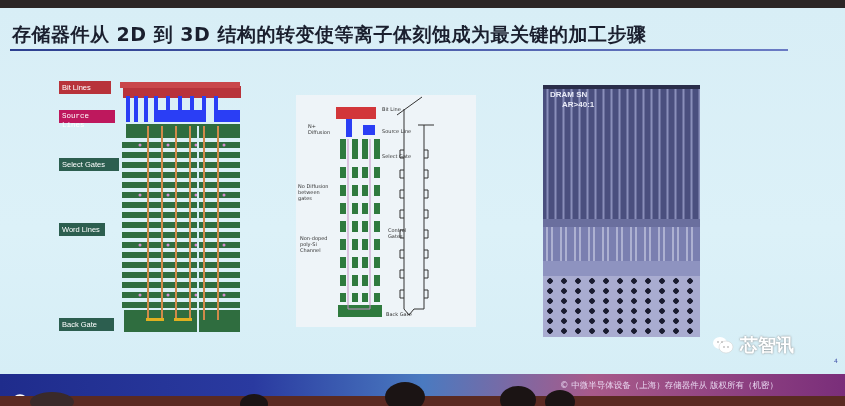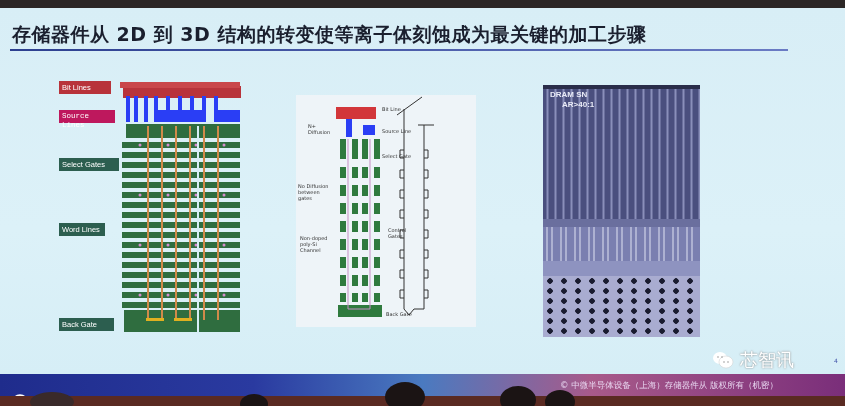--- a/index.html
+++ b/index.html
@@ -15,21 +15,21 @@
   .stack{position:absolute;}
   .schem{position:absolute;left:296px;top:95px;width:180px;height:232px;background:#eef4f8;}
   .sem{position:absolute;left:543px;top:85px;width:157px;height:252px;background:#000000;overflow:hidden;}
   .sem-text{position:absolute;left:7px;color:#e9ebf7;font-size:8px;font-weight:bold;font-family:"Liberation Sans",sans-serif;}
   .pagenum{position:absolute;left:834px;top:357px;font-size:6px;color:#4455aa;}
   .footer{position:absolute;left:0;top:374px;width:845px;height:22px;background:linear-gradient(90deg,#1f2c8c 0%,#2a3aa0 30%,#4a7ac0 50%,#a85a8a 70%,#7a2e7a 100%);}
   .footer-logo{position:absolute;left:12px;top:393px;color:#fff;font-size:13px;font-weight:bold;font-family:"Liberation Sans",sans-serif;display:flex;align-items:center;gap:4px;}
   .footer-copy{position:absolute;left:560px;top:380px;color:#e8d6f0;font-size:8.5px;white-space:nowrap;}
   .audience{position:absolute;left:0;top:396px;width:845px;height:10px;background:#5a2a22;}
   .head{position:absolute;border-radius:50%;background:#1b1414;}
-  .wm{position:absolute;left:712px;top:348px;display:flex;align-items:center;gap:6px;}
+  .wm{position:absolute;left:712px;top:333px;display:flex;align-items:center;gap:6px;font-weight:bold;}
   .wm-text{color:#fff;font-size:18px;text-shadow:0 0 2px #777;}
 </style>
 </head>
 <body>
 
 <div class="topbar"></div>
 
 <div class="slide"></div>
 
 <div class="title">存储器件从 2D 到 3D 结构的转变使等离子体刻蚀成为最关键的加工步骤</div>

